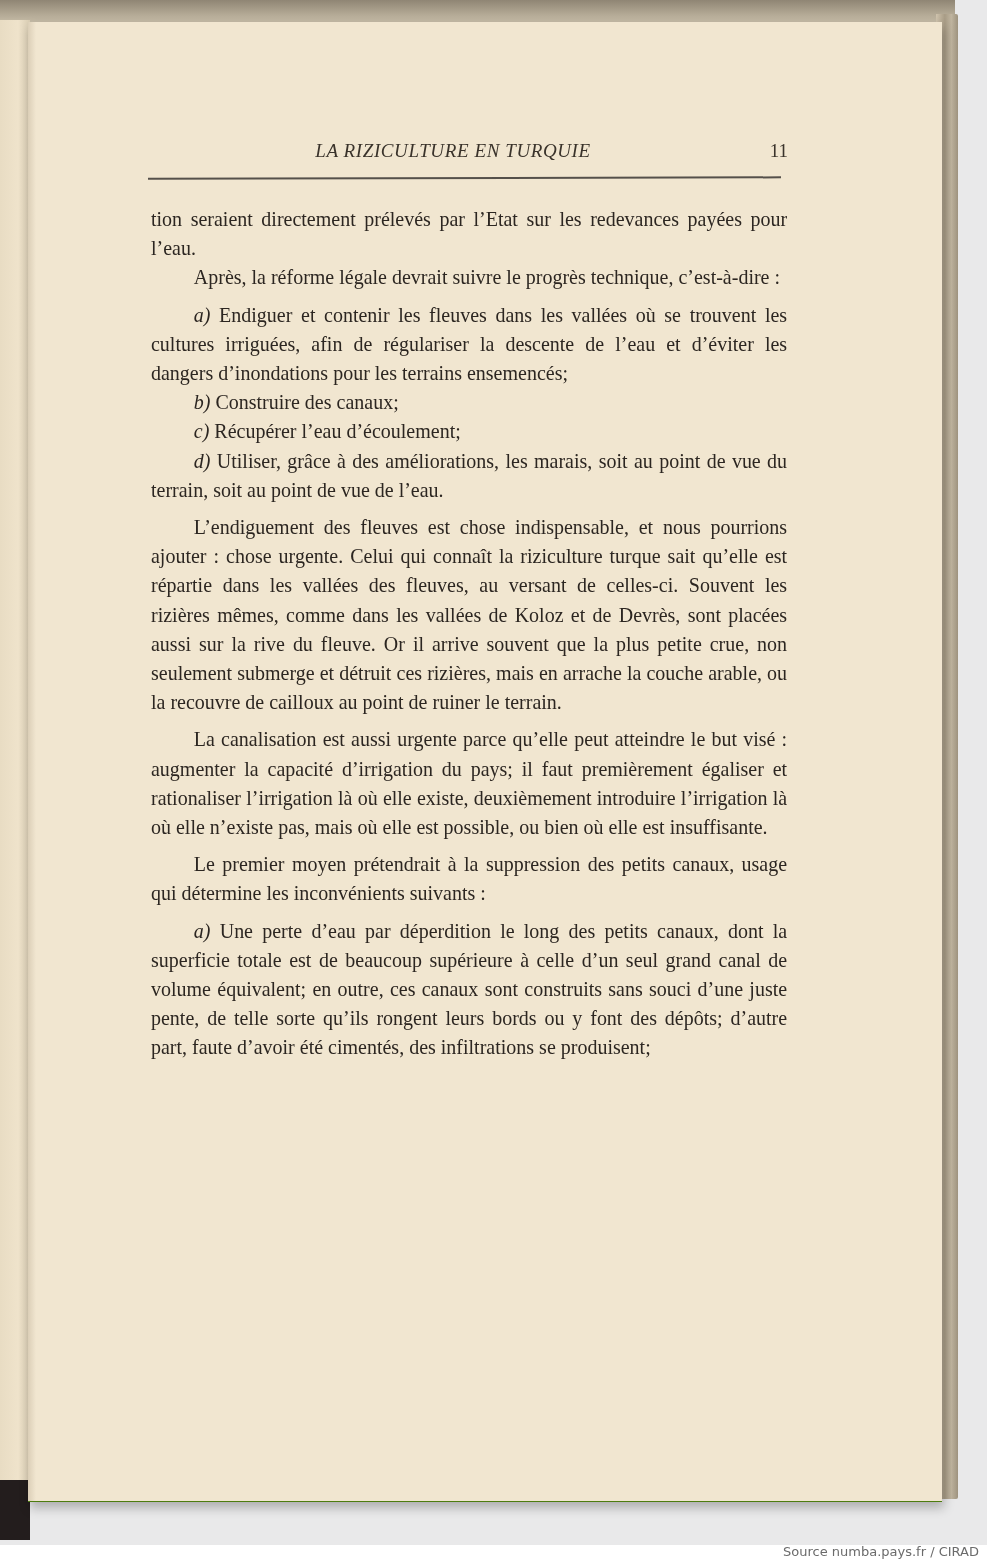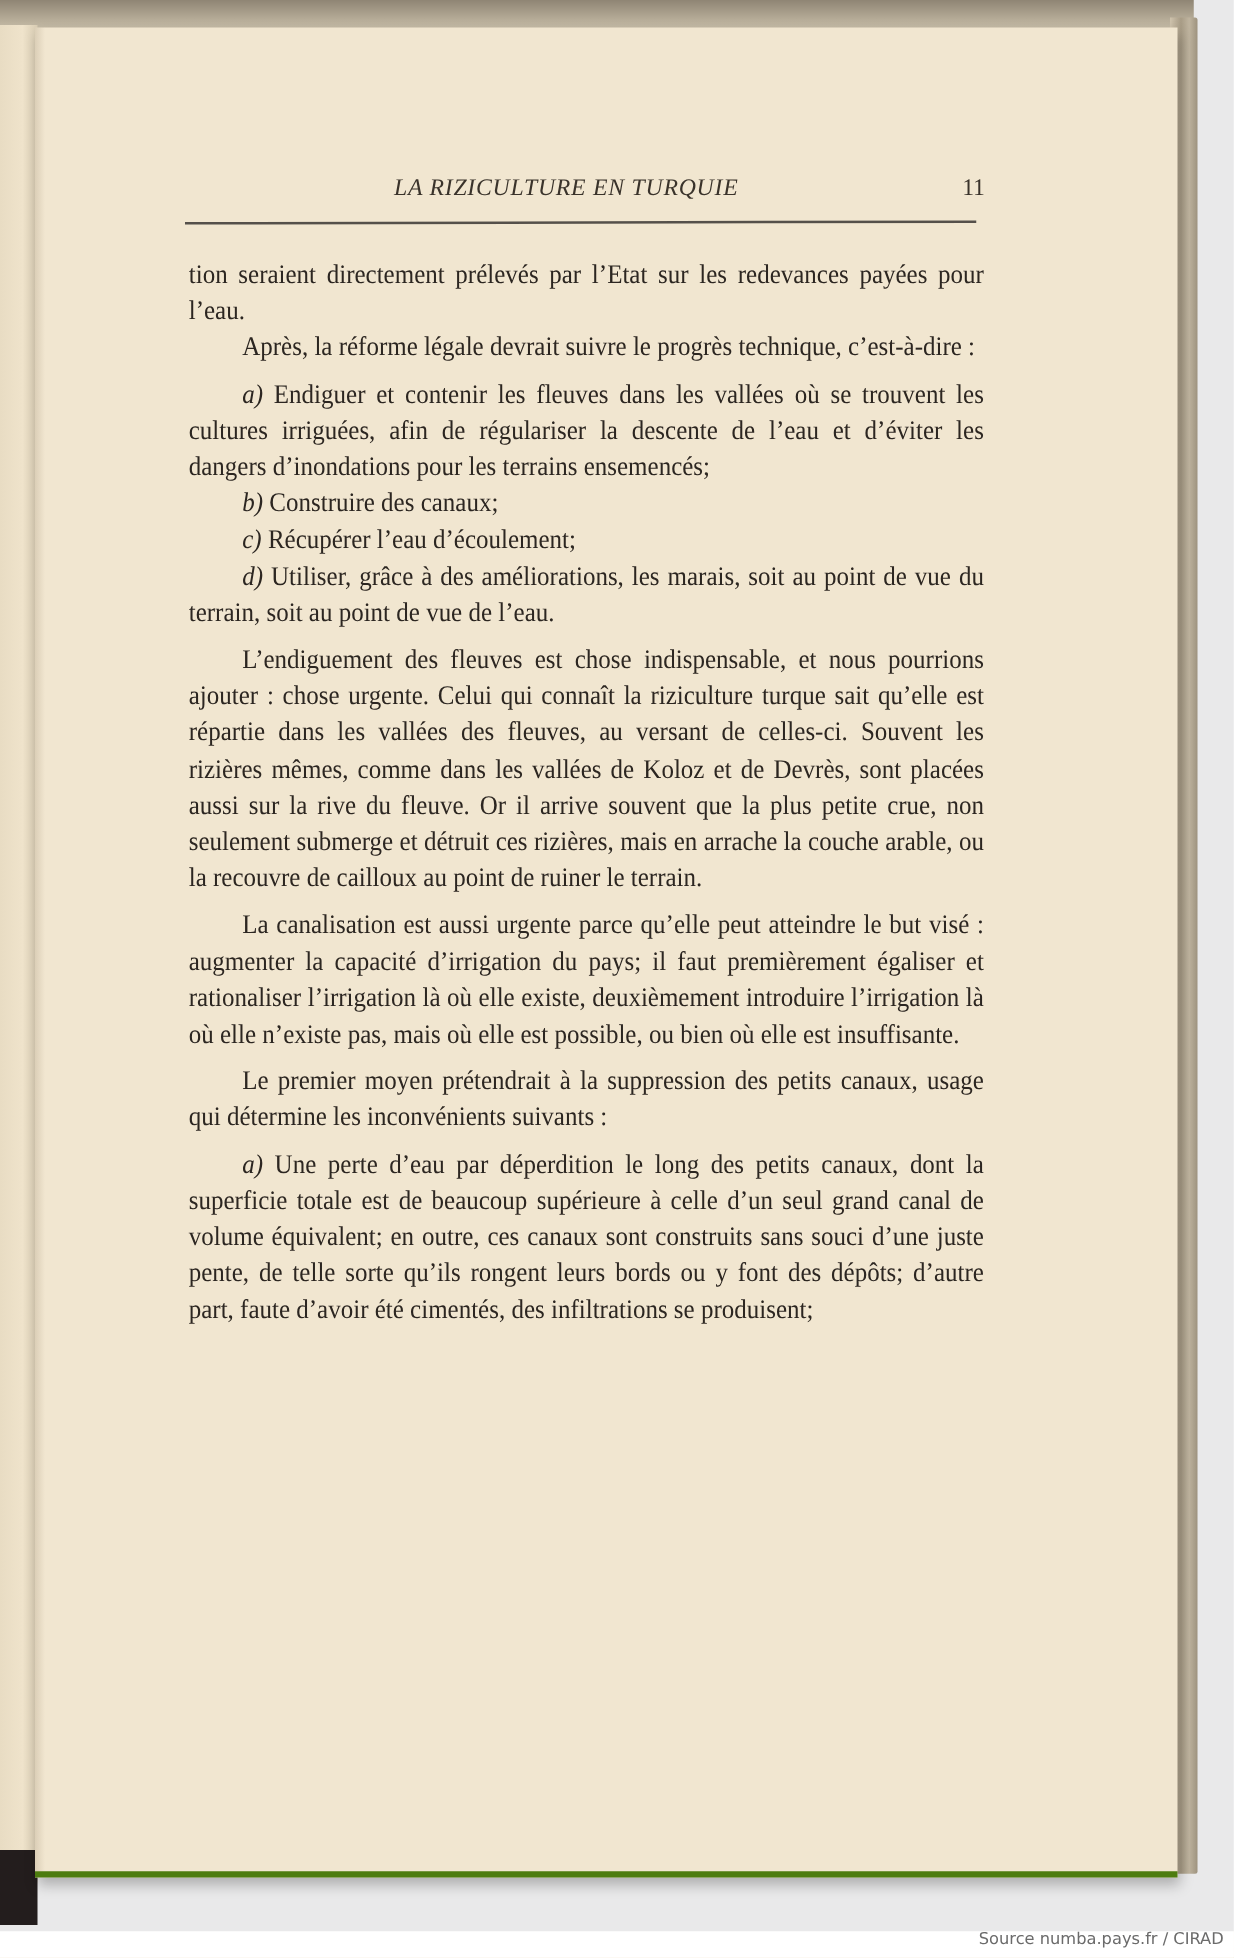--- a/index.html
+++ b/index.html
@@ -29,21 +29,21 @@
       border-bottom-right-radius: 16px;
     }
     .left-dark {
       position: absolute; left: 0; top: 1480px; width: 30px; height: 60px;
       background: #231d1d;
     }
     .page {
       position: absolute; left: 28px; top: 22px; width: 914px; height: 1480px;
       background: #f1e6d0;
       box-shadow: 2px 6px 10px rgba(0,0,0,0.25);
-      border-bottom: 5px solid #4d7c0f;
+      border-bottom: 1px solid #4d7c0f;
     }
     .page::before {
       content: ""; position: absolute; left: 0; top: 0; width: 8px; height: 100%;
       background: linear-gradient(90deg, rgba(120,100,70,0.18), rgba(0,0,0,0));
     }
     .running-head {
       position: absolute; left: 120px; top: 118px; width: 640px; height: 30px;
       font-family: "Liberation Serif", serif;
     }
     .running-title {

